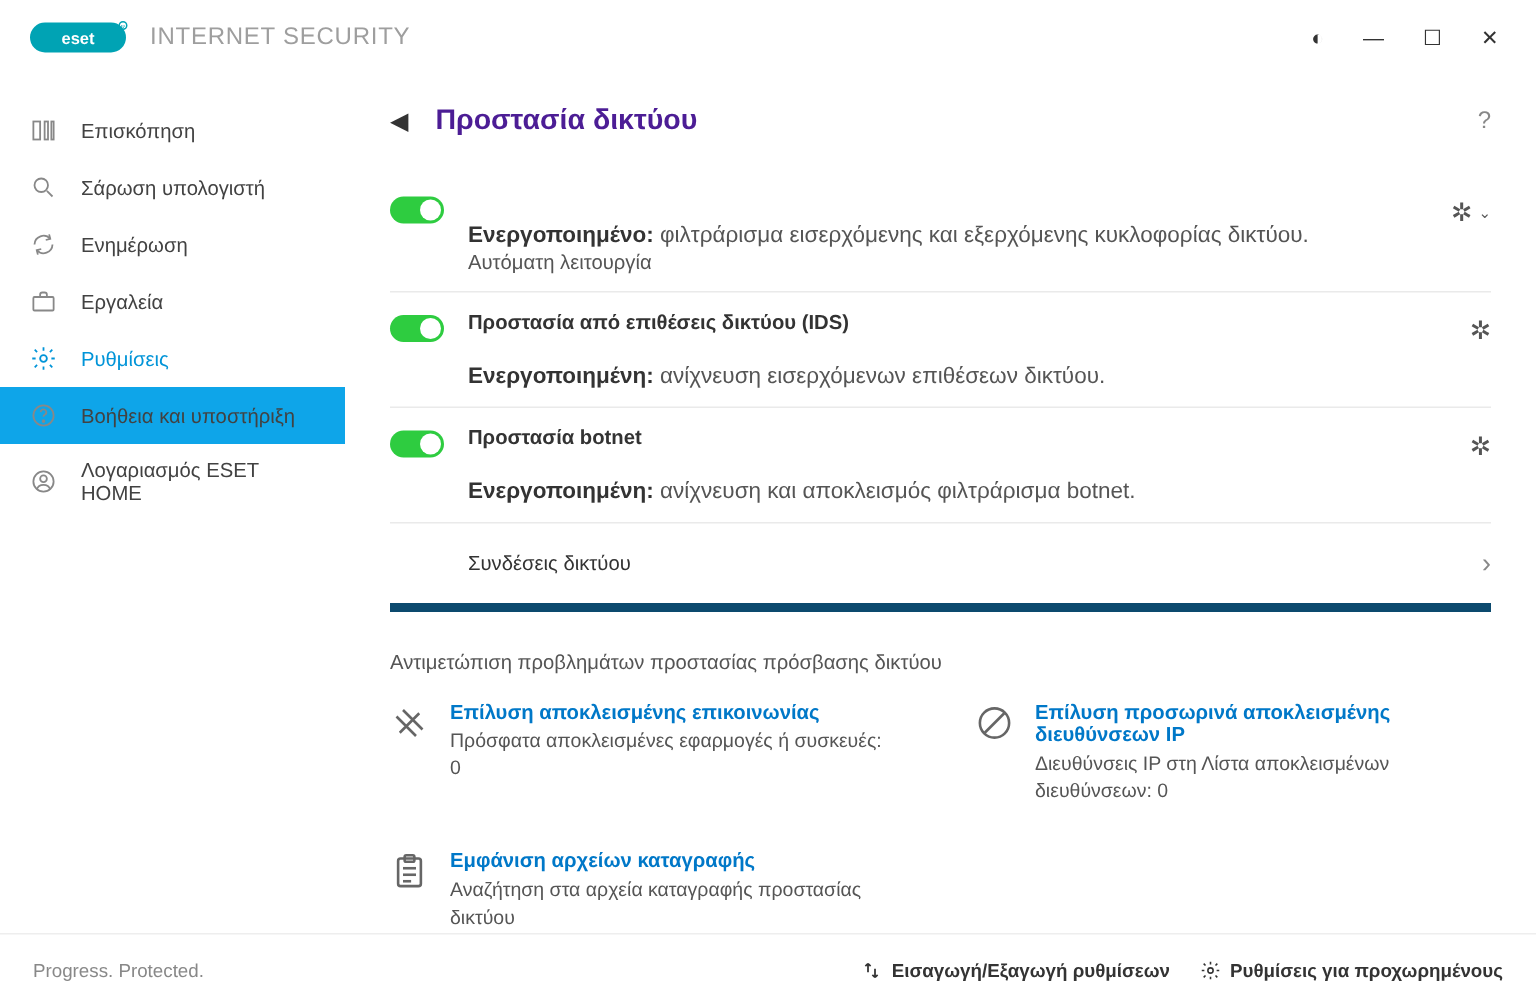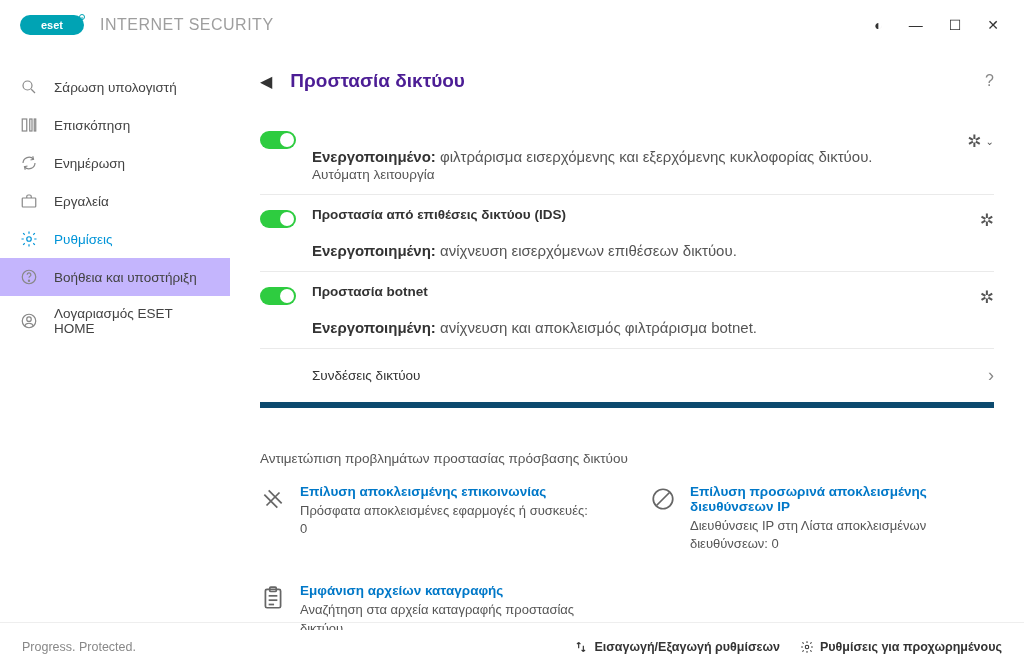--- a/index.html
+++ b/index.html
@@ -7,21 +7,21 @@
 .titlebar{height:50px;display:flex;align-items:center;padding:0 10px 0 20px;justify-content:space-between}
 .brand{display:flex;align-items:center;gap:8px}
 .brand-logo{display:inline-flex;align-items:center}
 .brand-text{color:#9e9e9e;font-size:16px;letter-spacing:0.5px;font-weight:400}
 .window-controls{display:flex;align-items:center;gap:26px;padding-right:15px}
 .window-controls span{cursor:default;font-size:14px;color:#333}
 .container{display:flex;height:calc(100% - 90px)}
 .sidebar{width:230px;padding-top:18px;flex-shrink:0}
 .nav-item{display:flex;align-items:center;gap:16px;padding:10px 20px;color:#424242;font-size:13.5px;cursor:default}
 .nav-item.active{color:#0094d8}
-.nav-item.hover{background:#c4b5fd;border-radius:0}
+.nav-item.hover{background:#0ea5e9;border-radius:0}
 .nav-item .icon{width:18px;height:18px;display:flex;align-items:center;justify-content:center;flex-shrink:0}
 .nav-item svg{width:18px;height:18px}
 .main{flex:1;padding:20px 30px 0 30px;overflow-y:auto}
 .page-header{display:flex;align-items:center;gap:18px;margin-bottom:24px;justify-content:space-between}
 .page-header-left{display:flex;align-items:center;gap:18px}
 .back-arrow{font-size:16px;color:#333;cursor:default}
 .page-title{font-size:19px;font-weight:600;color:#4c1d95}
 .help-icon{font-size:16px;color:#888;cursor:default}
 .protection-list{}
 .protection-item{display:flex;align-items:flex-start;gap:16px;padding:12px 0;border-bottom:1px solid #eaeaea}
@@ -31,21 +31,21 @@
 .protection-content{flex:1}
 .protection-title{font-weight:600;font-size:13.5px;color:#333}
 .protection-status{font-size:15px;color:#555;margin-top:20px}
 .protection-status b{font-weight:600;color:#333}
 .protection-extra{font-size:13.5px;color:#555;margin-top:2px}
 .protection-gear{color:#555;font-size:17px;cursor:default;margin-top:3px;display:flex;align-items:center;gap:4px}
 .chevron-down{font-size:10px}
 .link-row{display:flex;align-items:center;justify-content:space-between;padding:16px 0 16px 52px;border-bottom:6px solid #0c4a6e;cursor:default}
 .link-row-text{font-size:13.5px;color:#333}
 .chevron-right{font-size:18px;color:#888}
-.section-title{font-size:13.5px;color:#555;margin-top:43px;margin-bottom:18px}
+.section-title{font-size:13.5px;color:#555;margin-top:26px;margin-bottom:18px}
 .trouble-grid{display:flex;flex-wrap:wrap;gap:30px 60px}
 .trouble-item{display:flex;gap:14px;width:330px}
 .trouble-icon{width:26px;height:26px;flex-shrink:0;display:flex;align-items:flex-start;justify-content:center;margin-top:2px}
 .trouble-icon svg{width:26px;height:26px}
 .trouble-content{}
 .trouble-title{color:#0078c8;font-weight:600;font-size:13.5px;cursor:default}
 .trouble-desc{font-size:13px;color:#555;margin-top:3px;line-height:1.4}
 .footer{position:absolute;bottom:0;left:0;right:0;height:48px;display:flex;align-items:center;justify-content:space-between;padding:0 22px;border-top:1px solid #eee;font-size:12.5px}
 .footer-left{color:#888}
 .footer-right{display:flex;gap:20px;color:#333}
@@ -74,35 +74,35 @@
     <span>✕</span>
   </div>
 </div>
 
 <div class="container">
 
   <div class="sidebar">
     <div class="nav-item">
       <span class="icon">
         <svg viewBox="0 0 24 24" fill="none" stroke="#888" stroke-width="1.6">
-            <circle cx="10" cy="10" r="6"></circle>
-            <line x1="15" y1="15" x2="20" y2="20"></line>
-          </svg>
-      </span>
-      <span>Σάρωση υπολογιστή</span>
-    </div>
-    <div class="nav-item">
-      <span class="icon">
-        <svg viewBox="0 0 24 24" fill="none" stroke="#888" stroke-width="1.6">
             <rect x="3" y="4" width="6" height="16"></rect>
             <rect x="13" y="4" width="3" height="16"></rect>
             <rect x="19" y="4" width="2" height="16"></rect>
           </svg>
       </span>
       <span>Επισκόπηση</span>
+    </div>
+    <div class="nav-item">
+      <span class="icon">
+        <svg viewBox="0 0 24 24" fill="none" stroke="#888" stroke-width="1.6">
+            <circle cx="10" cy="10" r="6"></circle>
+            <line x1="15" y1="15" x2="20" y2="20"></line>
+          </svg>
+      </span>
+      <span>Σάρωση υπολογιστή</span>
     </div>
     <div class="nav-item">
       <span class="icon">
         <svg viewBox="0 0 24 24" fill="none" stroke="#888" stroke-width="1.6">
             <path d="M4 12a8 8 0 0 1 14-5M20 12a8 8 0 0 1-14 5"></path>
             <polyline points="17 3 18 7 14 8"></polyline>
             <polyline points="7 21 6 17 10 16"></polyline>
           </svg>
       </span>
       <span>Ενημέρωση</span>

